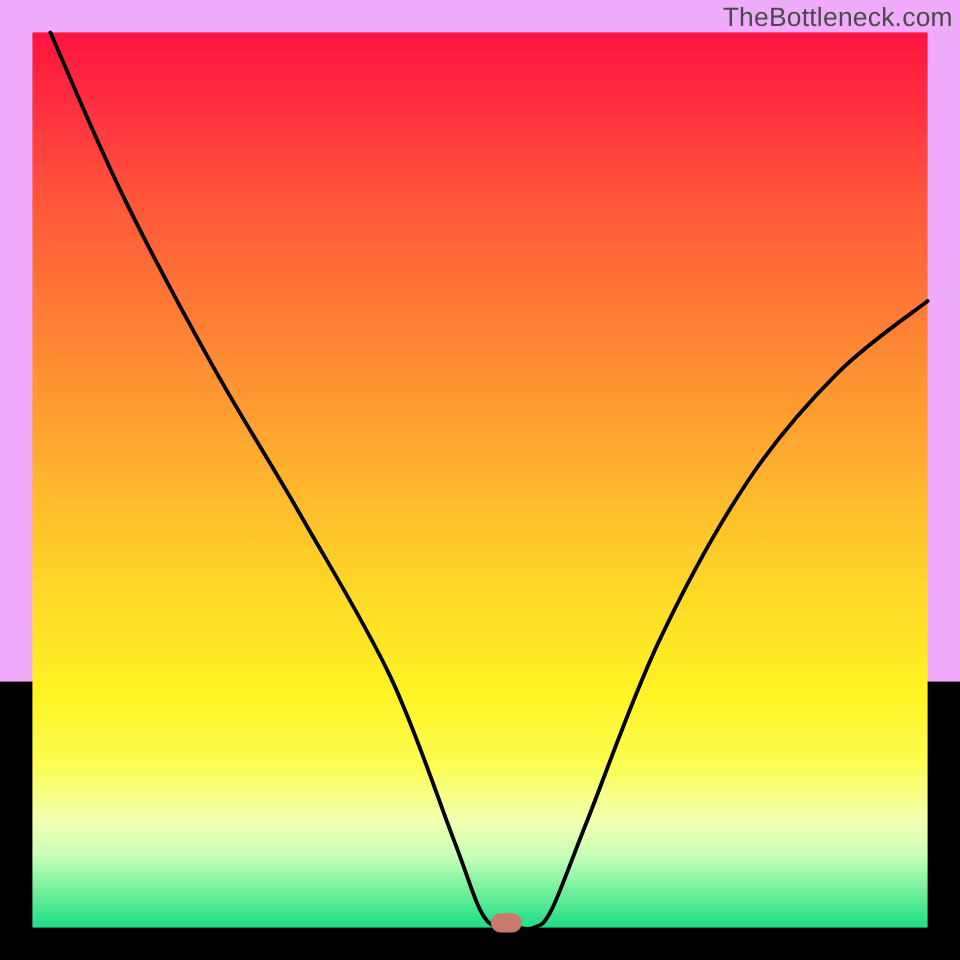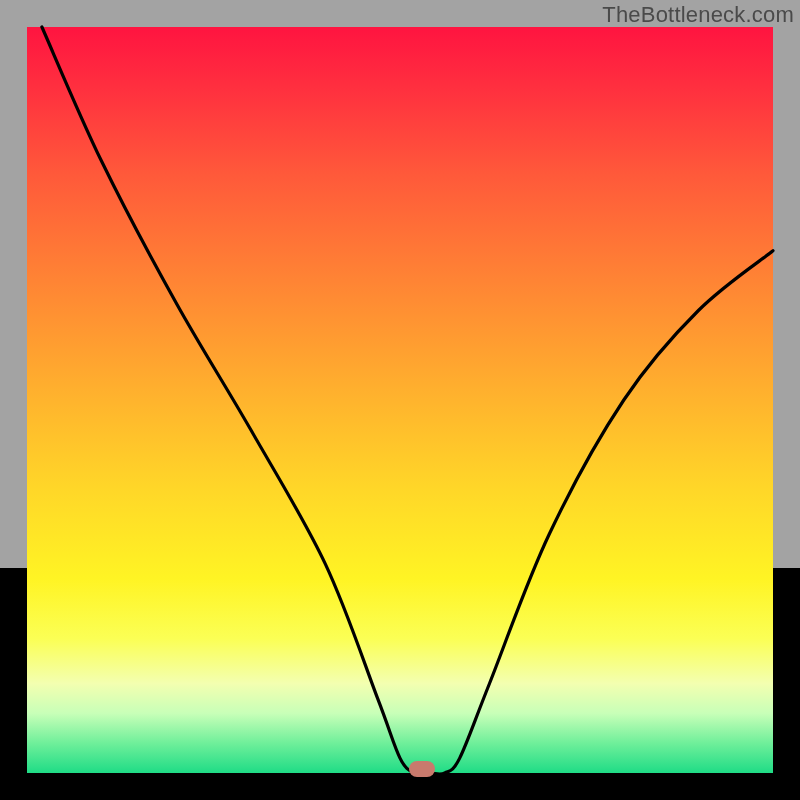--- a/index.html
+++ b/index.html
@@ -10,21 +10,21 @@
     background: #000;
     overflow: hidden;
     font-family: Arial, Helvetica, sans-serif;
   }
   .frame {
     position: absolute;
     left: 0;
     top: 0;
     width: 800px;
     height: 568px;
-    background: #a3a3a3;
+    background: #f0abfc;
   }
   .plot-area {
     position: absolute;
     left: 27px;
     top: 27px;
     width: 746px;
     height: 746px;
     
     background: linear-gradient(
       to bottom,

